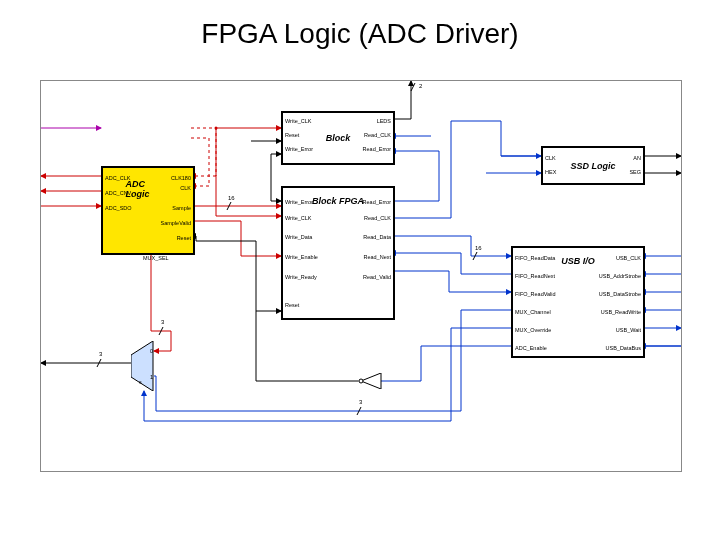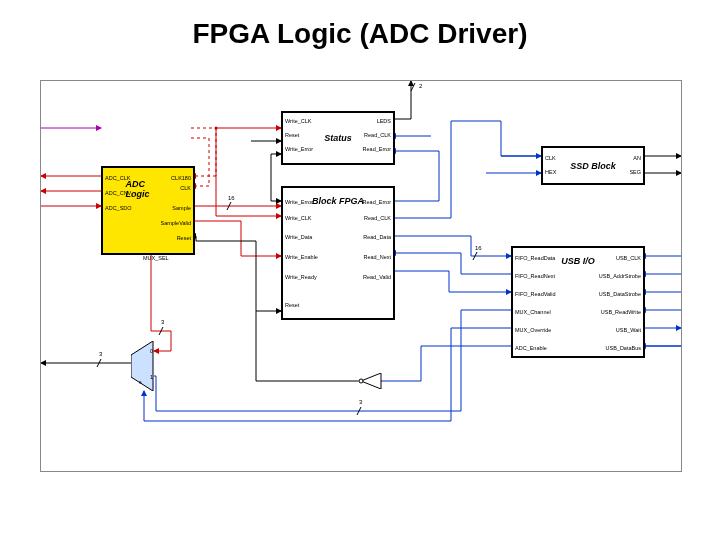--- a/index.html
+++ b/index.html
@@ -1,16 +1,16 @@
 <!DOCTYPE html>
 <html><head>
 <meta charset="utf-8">
 <style>
 body{margin:0;font-family:Arial,sans-serif;background:#fff;width:720px;height:540px;position:relative;overflow:hidden}
-.title{font-size:28px;text-align:center;padding:18px 0 8px;font-weight:700}
+.title{font-size:28px;text-align:center;padding:18px 0 8px;font-weight:400}
 .diagram{position:absolute;left:40px;top:80px;width:640px;height:390px;border:1px solid #888}
 .block{position:absolute;border:2px solid #000;background:#fff;font-size:6px}
 .block.hl{background:#ffe600}
 .block .name{position:absolute;top:50%;left:50%;transform:translate(-50%,-50%);font-size:9px;font-weight:bold;font-style:italic}
 .port{position:absolute;font-size:5.5px;line-height:1;white-space:nowrap}
 .port.l{left:2px}
 .port.r{right:2px;text-align:right}
 .mux{position:absolute;width:24px;height:44px}
 .mux svg{position:absolute;left:0;top:0}
 .tri{position:absolute}
@@ -118,21 +118,21 @@
   <span class="name" style="top:25%">ADC Logic</span>
 </div>
 
 <div class="block" style="left:240px;top:30px;width:110px;height:50px">
   <span class="port l" style="top:6px">Write_CLK</span>
   <span class="port l" style="top:20px">Reset</span>
   <span class="port l" style="top:34px">Write_Error</span>
   <span class="port r" style="top:6px">LEDS</span>
   <span class="port r" style="top:20px">Read_CLK</span>
   <span class="port r" style="top:34px">Read_Error</span>
-  <span class="name">Status</span>
+  <span class="name">Block</span>
 </div>
 
 <div class="block" style="left:240px;top:105px;width:110px;height:130px">
   <span class="port l" style="top:12px">Write_Error</span>
   <span class="port l" style="top:28px">Write_CLK</span>
   <span class="port l" style="top:47px">Write_Data</span>
   <span class="port l" style="top:67px">Write_Enable</span>
   <span class="port l" style="top:87px">Write_Ready</span>
   <span class="port l" style="top:115px">Reset</span>
   <span class="port r" style="top:12px">Read_Error</span>
@@ -141,21 +141,21 @@
   <span class="port r" style="top:67px">Read_Next</span>
   <span class="port r" style="top:87px">Read_Valid</span>
   <span class="name" style="top:10%">Block FPGA</span>
 </div>
 
 <div class="block" style="left:500px;top:65px;width:100px;height:35px">
   <span class="port l" style="top:8px">CLK</span>
   <span class="port l" style="top:22px">HEX</span>
   <span class="port r" style="top:8px">AN</span>
   <span class="port r" style="top:22px">SEG</span>
-  <span class="name">SSD Block</span>
+  <span class="name">SSD Logic</span>
 </div>
 
 <div class="block" style="left:470px;top:165px;width:130px;height:108px">
   <span class="port l" style="top:8px">FIFO_ReadData</span>
   <span class="port l" style="top:26px">FIFO_ReadNext</span>
   <span class="port l" style="top:44px">FIFO_ReadValid</span>
   <span class="port l" style="top:62px">MUX_Channel</span>
   <span class="port l" style="top:80px">MUX_Override</span>
   <span class="port l" style="top:98px">ADC_Enable</span>
   <span class="port r" style="top:8px">USB_CLK</span>

